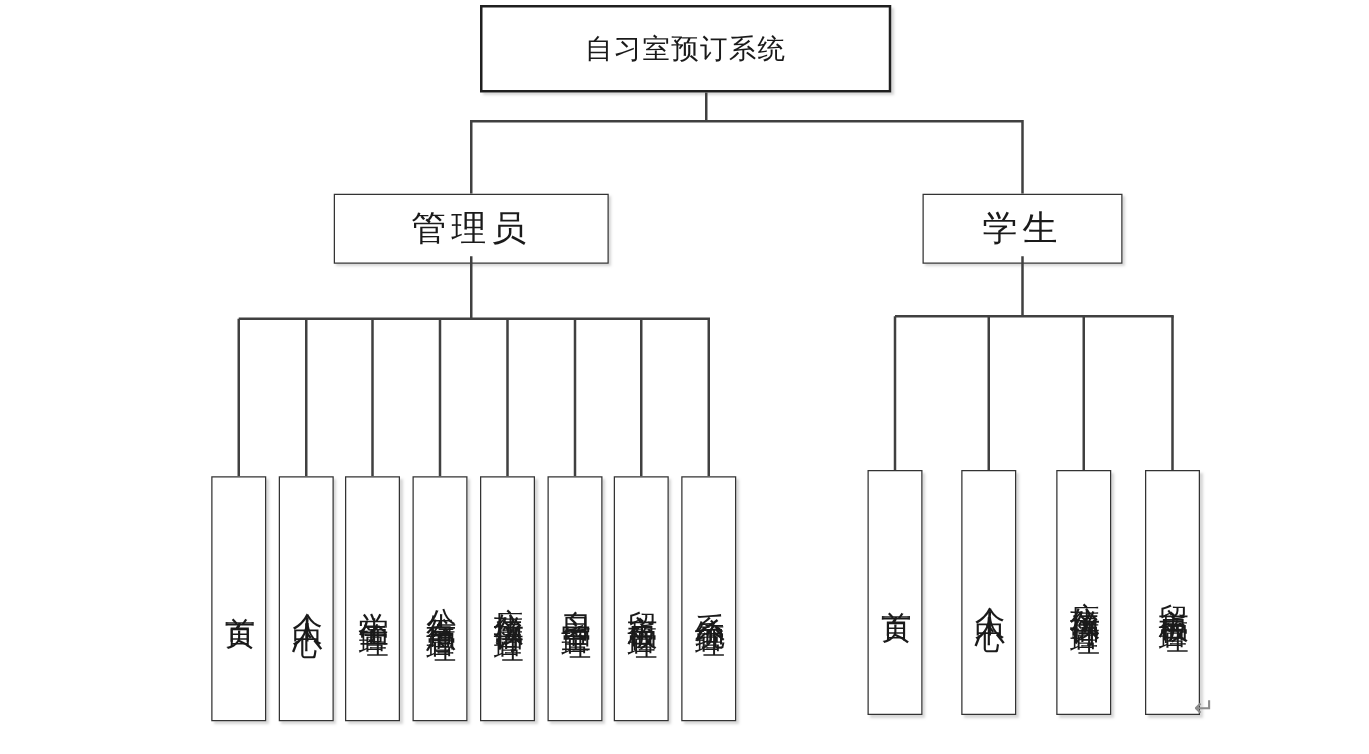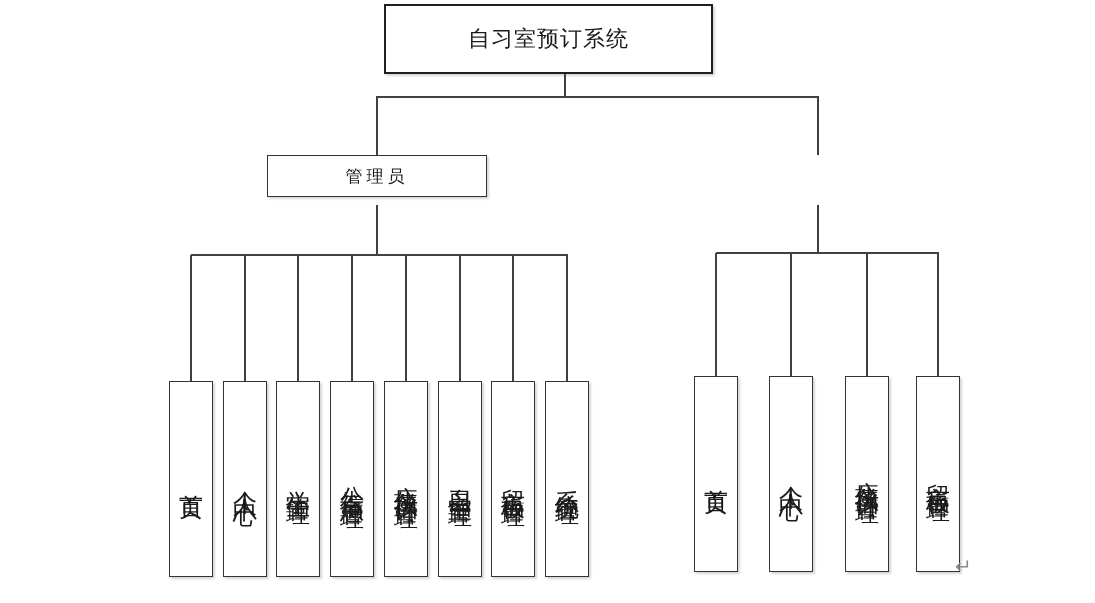--- a/index.html
+++ b/index.html
@@ -26,22 +26,22 @@
     justify-content: center;
     box-sizing: border-box;
   }
   .root-box {
     left: 384px; top: 4px; width: 329px; height: 70px;
     border: 2px solid #1f1f1f;
     font-size: 22px;
     letter-spacing: 1px;
   }
   .branch-box {
-    top: 155px; height: 42px;
-    font-size: 17px;
+    top: 155px; height: 56px;
+    font-size: 28px;
     letter-spacing: 4px;
   }
   .admin-box { left: 267px; width: 220px; }
   .student-box { left: 738px; width: 160px; }
   .leaf-box {
     width: 44px;
     font-size: 24px;
   }
   .leaf-admin { top: 381px; height: 196px; }
   .leaf-student { top: 376px; height: 196px; }
@@ -73,20 +73,23 @@
     <span>自习室预订系统</span>
   </div>
 
   <div class="line" style="left:564px; top:74px; width:1.5px; height:23px;"></div>
   <div class="line" style="left:376px; top:96px; width:442px; height:1.5px;"></div>
   <div class="line" style="left:376px; top:96px; width:1.5px; height:59px;"></div>
   <div class="line" style="left:817px; top:96px; width:1.5px; height:59px;"></div>
 
   <div class="box branch-box admin-box">
     <span>管理员</span>
+  </div>
+  <div class="box branch-box student-box">
+    <span>学生</span>
   </div>
 
   <div class="line" style="left:376px; top:205px; width:1.5px; height:50px;"></div>
   <div class="line" style="left:191px; top:254px; width:377px; height:1.5px;"></div>
   <div class="line" style="left:190px; top:255px; width:1.5px; height:126px;"></div>
   <div class="line" style="left:244px; top:255px; width:1.5px; height:126px;"></div>
   <div class="line" style="left:297px; top:255px; width:1.5px; height:126px;"></div>
   <div class="line" style="left:351px; top:255px; width:1.5px; height:126px;"></div>
   <div class="line" style="left:405px; top:255px; width:1.5px; height:126px;"></div>
   <div class="line" style="left:459px; top:255px; width:1.5px; height:126px;"></div>

